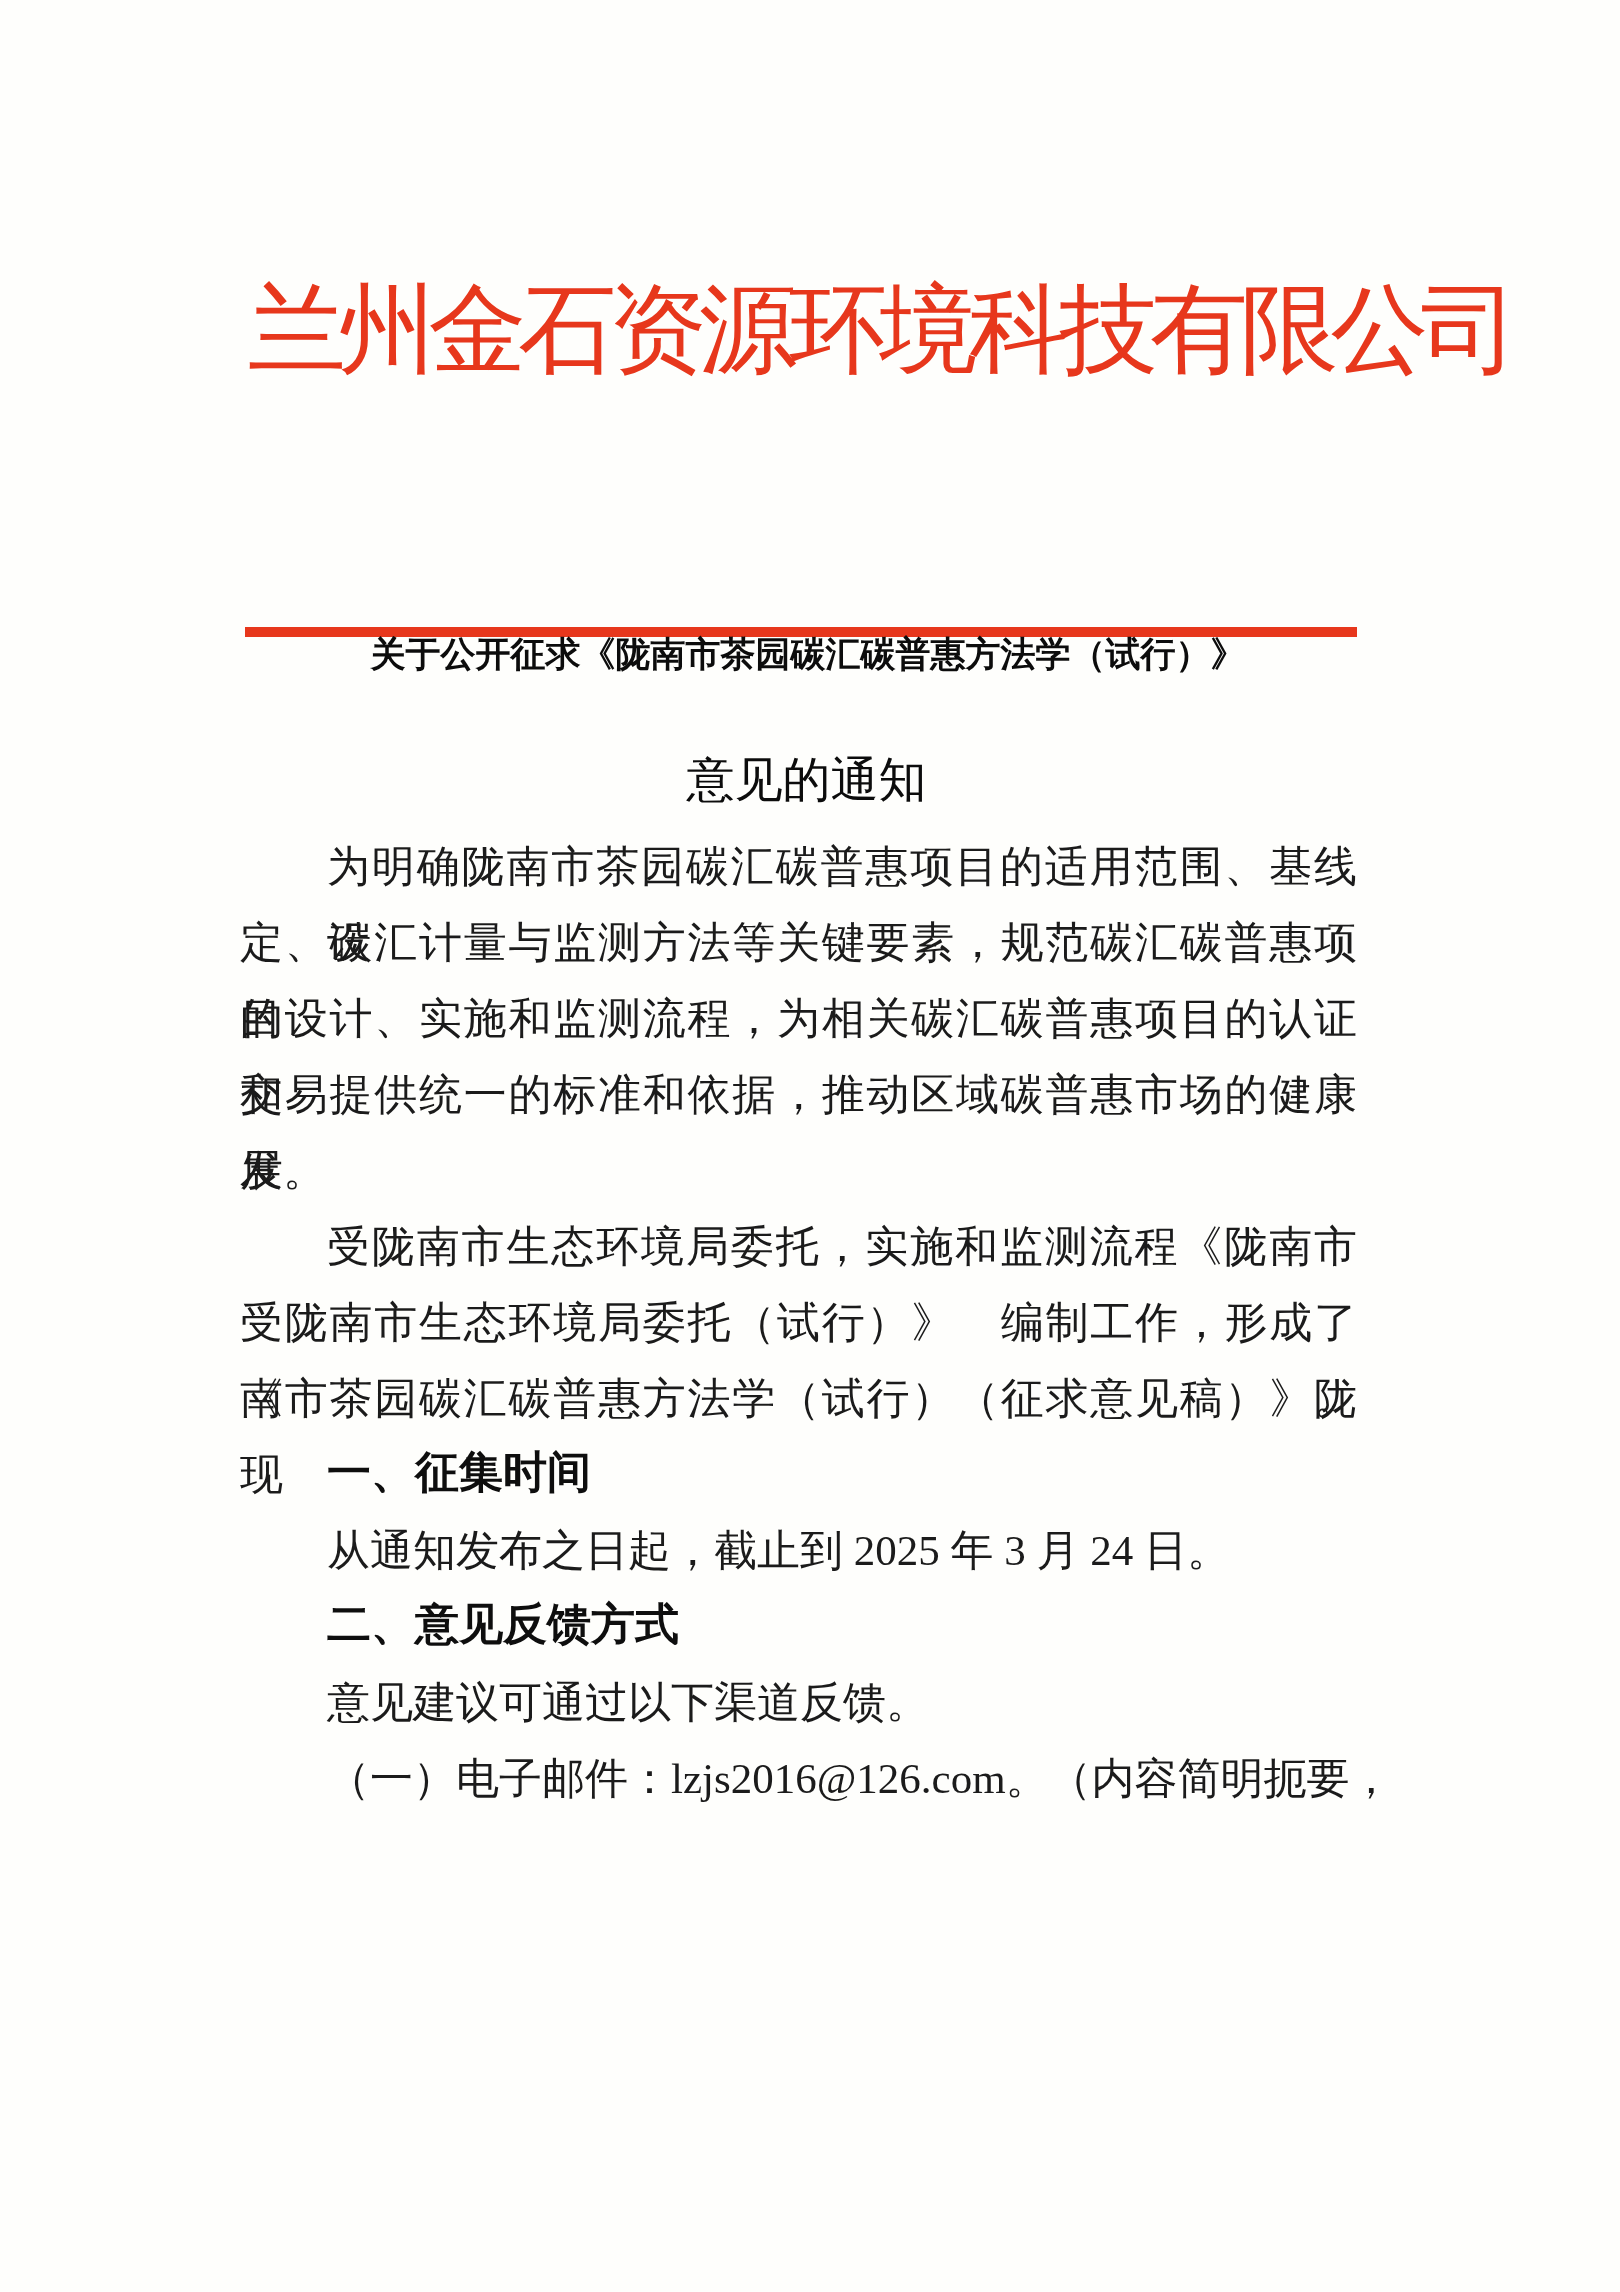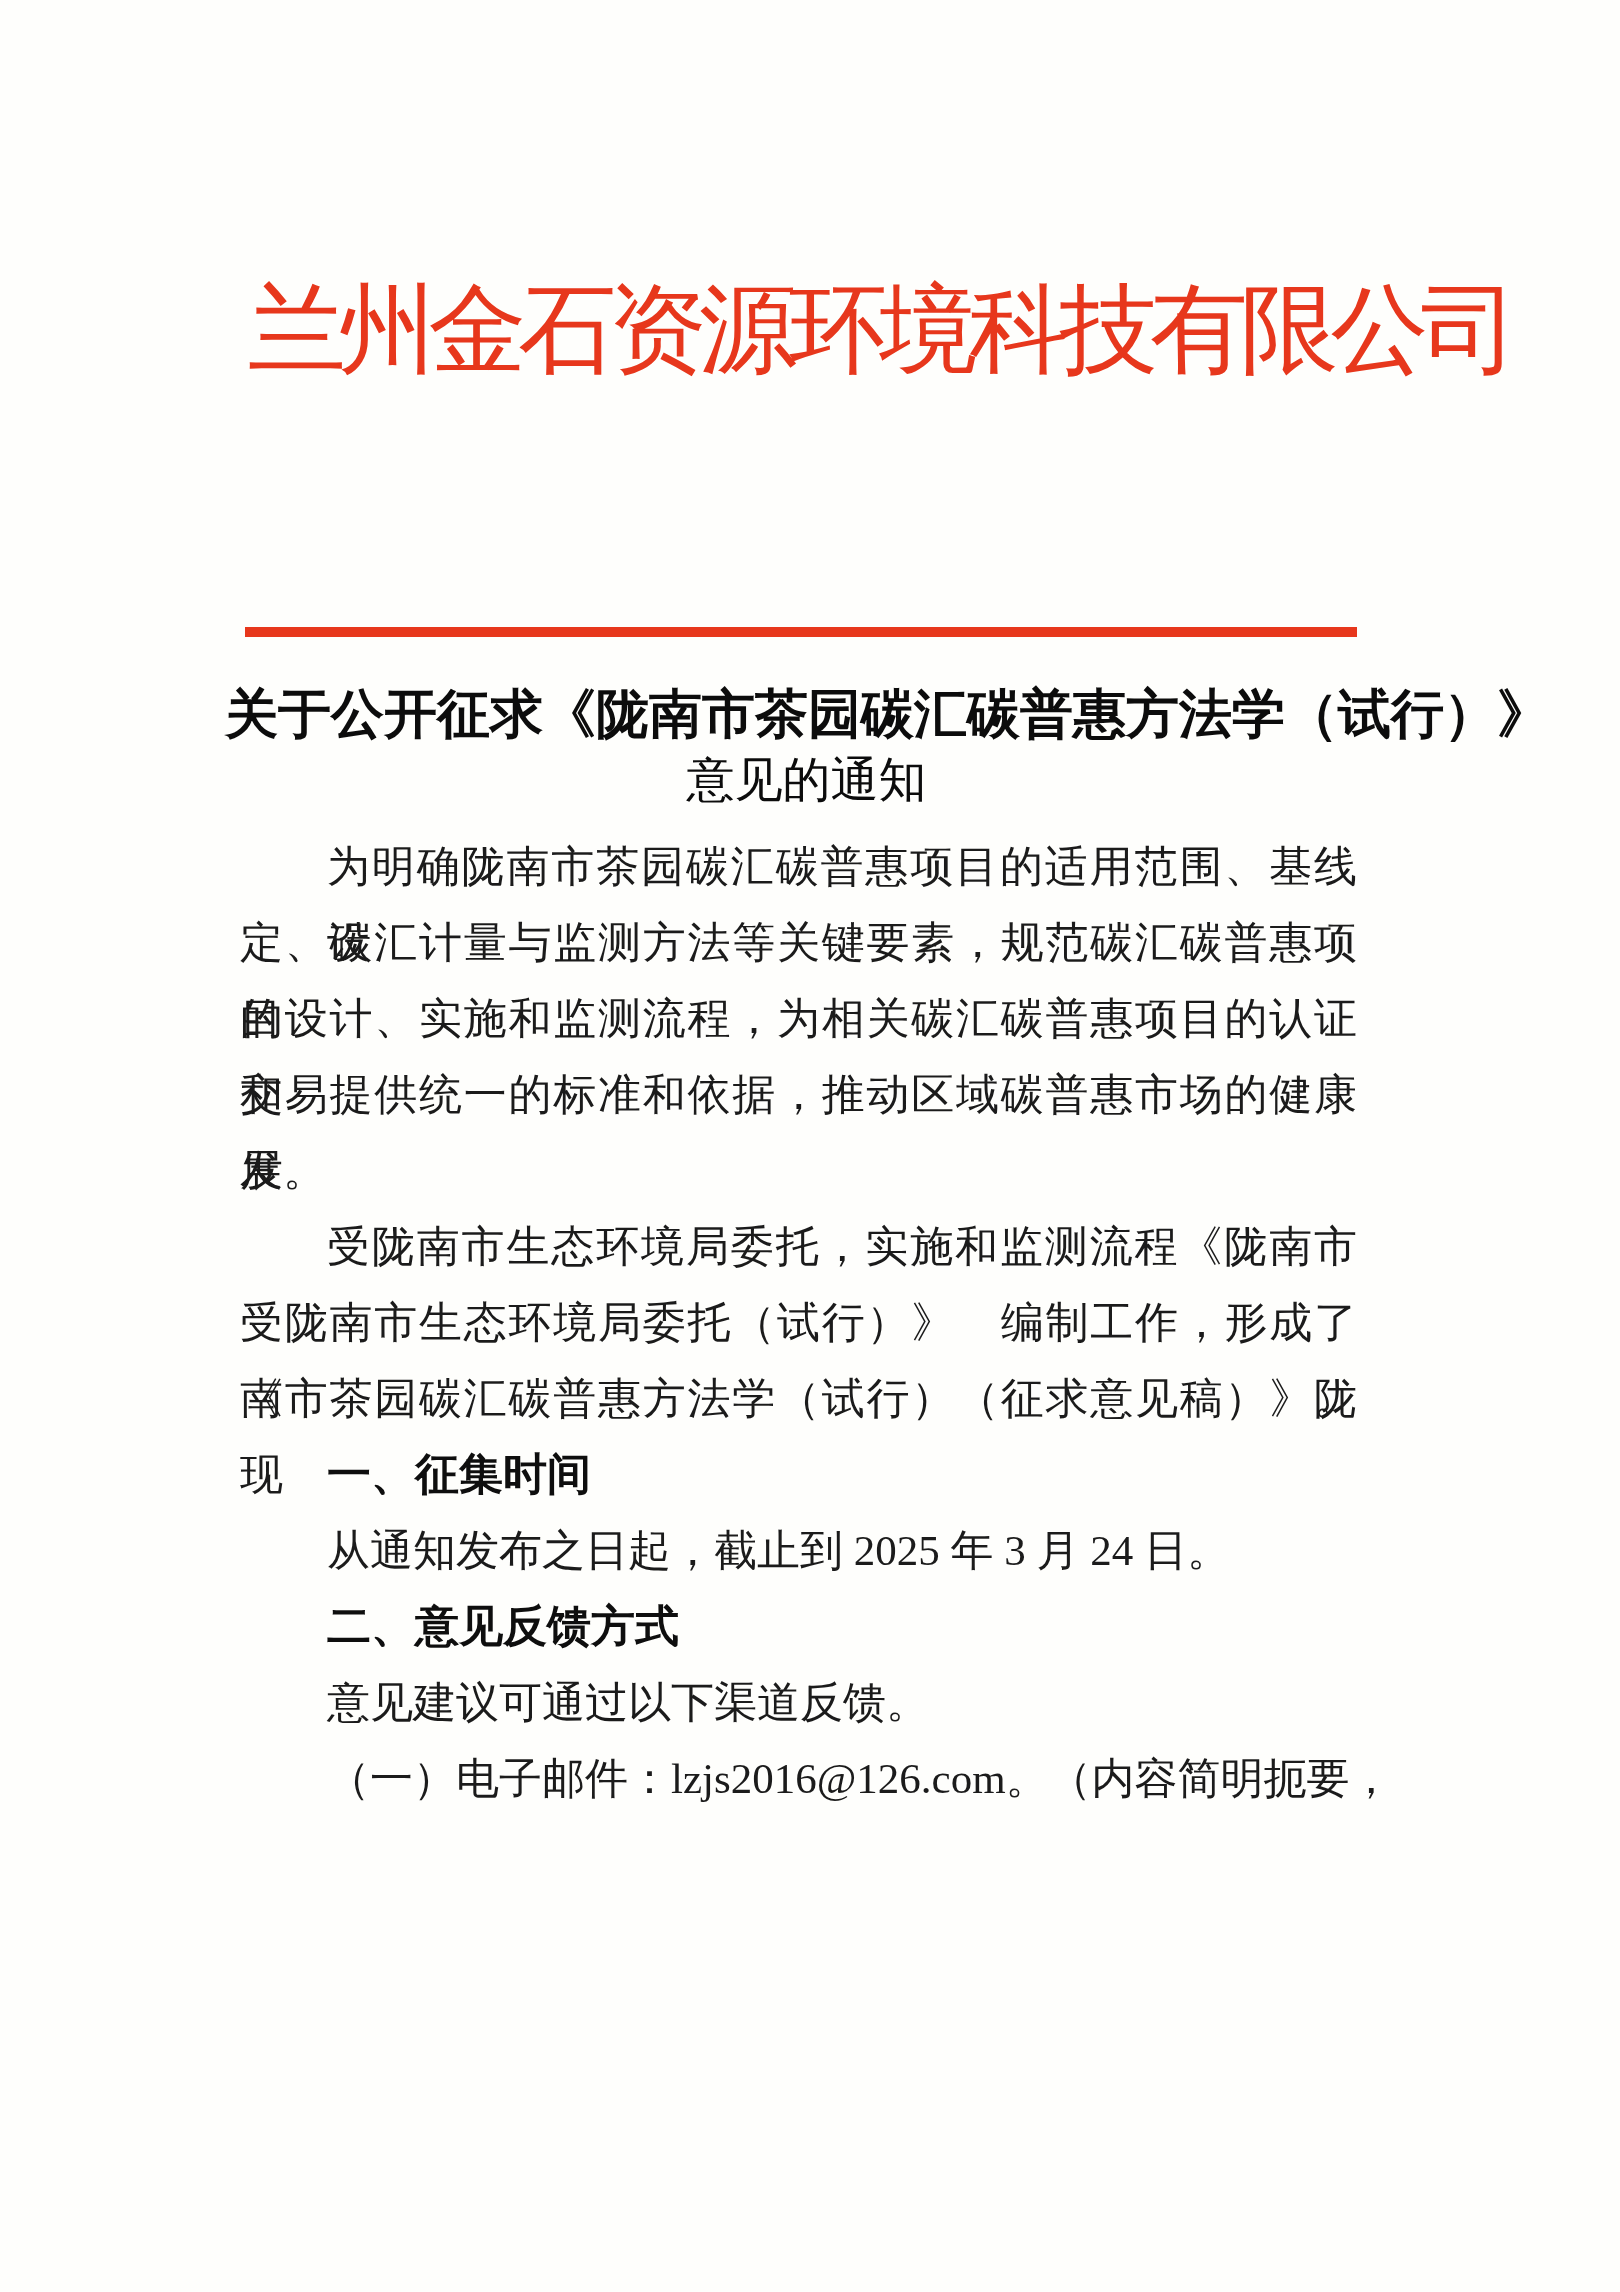--- a/index.html
+++ b/index.html
@@ -20,23 +20,23 @@
     letter-spacing:-7.8px;
     color:#e7371c;
     font-family:"Liberation Serif","DejaVu Serif",serif;
     white-space:nowrap;
   }
   .red-rule{
     position:absolute;top:627px;left:245px;width:1112px;height:9.8px;
     background:#e7371c;
   }
   .title1{
-    position:absolute;top:680px;left:225px;width:1166px;
+    position:absolute;top:620px;left:225px;width:1166px;
     height:69px;line-height:69px;
-    text-align:center;font-size:53px;font-weight:700;color:#0c0c0c;
+    text-align:center;font-size:35px;font-weight:700;color:#0c0c0c;
     white-space:nowrap;
     font-family:"Liberation Serif","DejaVu Serif",serif;
   }
   .title2{
     position:absolute;top:741px;left:248px;width:1117px;
     height:78px;line-height:78px;
     text-align:center;font-size:48px;font-weight:400;color:#0c0c0c;
     font-family:"Liberation Serif","DejaVu Serif",serif;
   }
   .body-col{
@@ -47,21 +47,21 @@
     font-size:43px;
     white-space:nowrap;
   }
   .ln.fill{
     text-align:justify;
     text-align-last:justify;
     white-space:normal;
   }
   .ln.ind{padding-left:87px;}
   .ln.hd{
-    font-family:Liberation Serif, serif;
+    font-family:Liberation Mono, monospace;
     font-weight:700;font-size:44px;color:#0e0e0e;
   }
 </style>
 </head>
 <body>
 
 <div class="page">
 
   <div class="letterhead">兰州金石资源环境科技有限公司</div>
 

